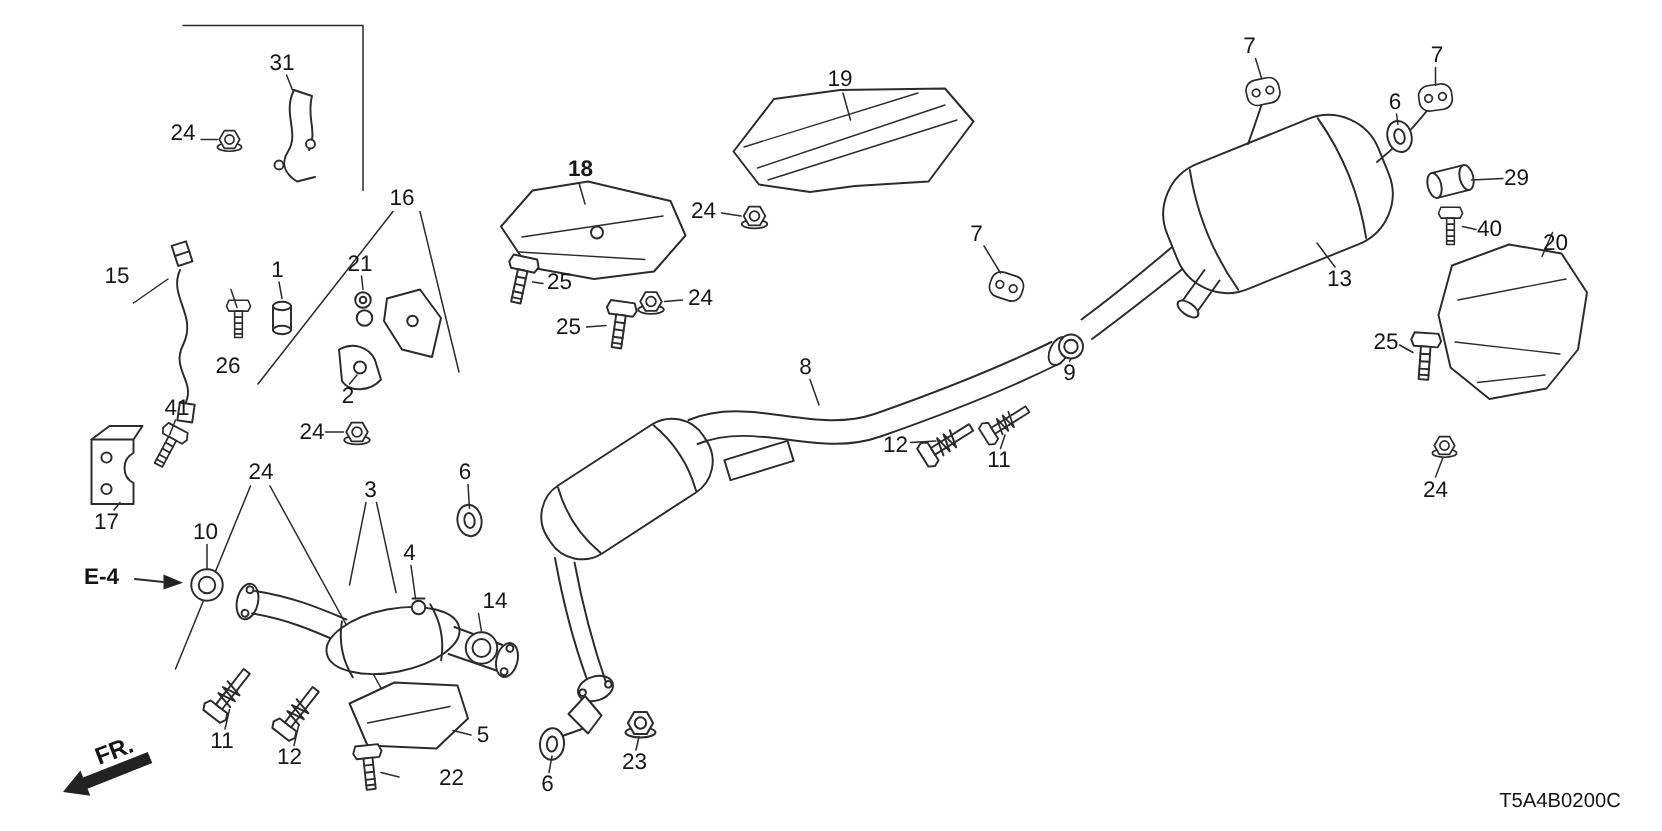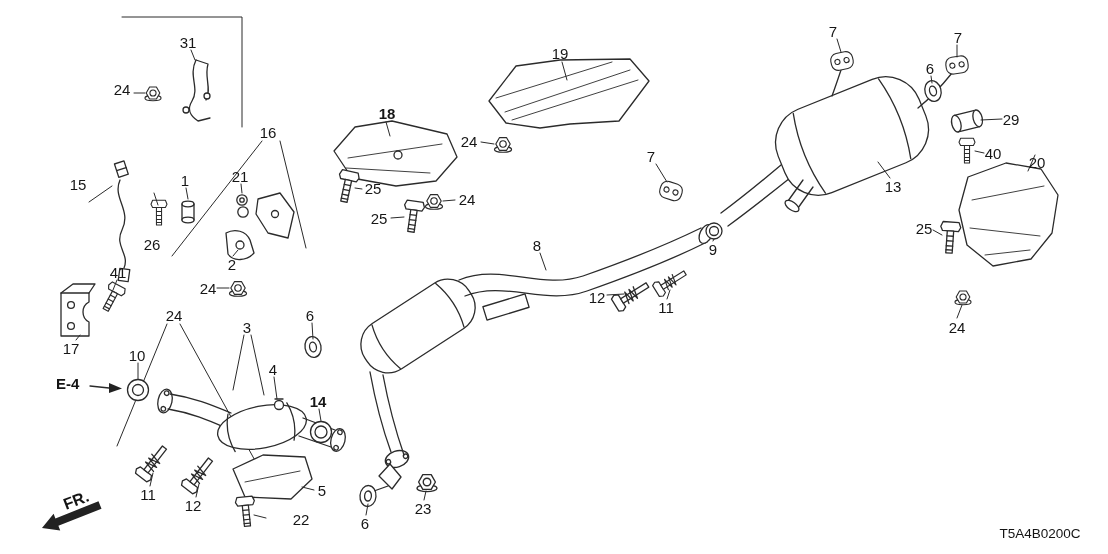--- a/index.html
+++ b/index.html
@@ -281,21 +281,21 @@
       <span class="part-label" style="left: 240px; top: 176px;">21</span>
       <span class="part-label" style="left: 232px; top: 264px;">2</span>
       <span class="part-label" style="left: 208px; top: 288px;">24</span>
       <span class="part-label" style="left: 118px; top: 272px;">41</span>
       <span class="part-label" style="left: 71px; top: 348px;">17</span>
       <span class="part-label" style="left: 137px; top: 355px;">10</span>
       <span class="part-label" style="left: 174px; top: 315px;">24</span>
       <span class="part-label" style="left: 247px; top: 327px;">3</span>
       <span class="part-label" style="left: 310px; top: 315px;">6</span>
       <span class="part-label" style="left: 273px; top: 369px;">4</span>
-      <span class="part-label" style="left: 318px; top: 401px; font-weight: bold;">14</span>
+      <span class="part-label" style="left: 330px; top: 401px;">14</span>
       <span class="part-label" style="left: 537px; top: 245px;">8</span>
       <span class="part-label" style="left: 597px; top: 297px;">12</span>
       <span class="part-label" style="left: 666px; top: 307px;">11</span>
       <span class="part-label" style="left: 713px; top: 249px;">9</span>
       <span class="part-label" style="left: 924px; top: 228px;">25</span>
       <span class="part-label" style="left: 957px; top: 327px;">24</span>
       <span class="part-label" style="left: 148px; top: 494px;">11</span>
       <span class="part-label" style="left: 193px; top: 505px;">12</span>
       <span class="part-label" style="left: 322px; top: 490px;">5</span>
       <span class="part-label" style="left: 279px; top: 519px; margin-left: 22px;">22</span>

